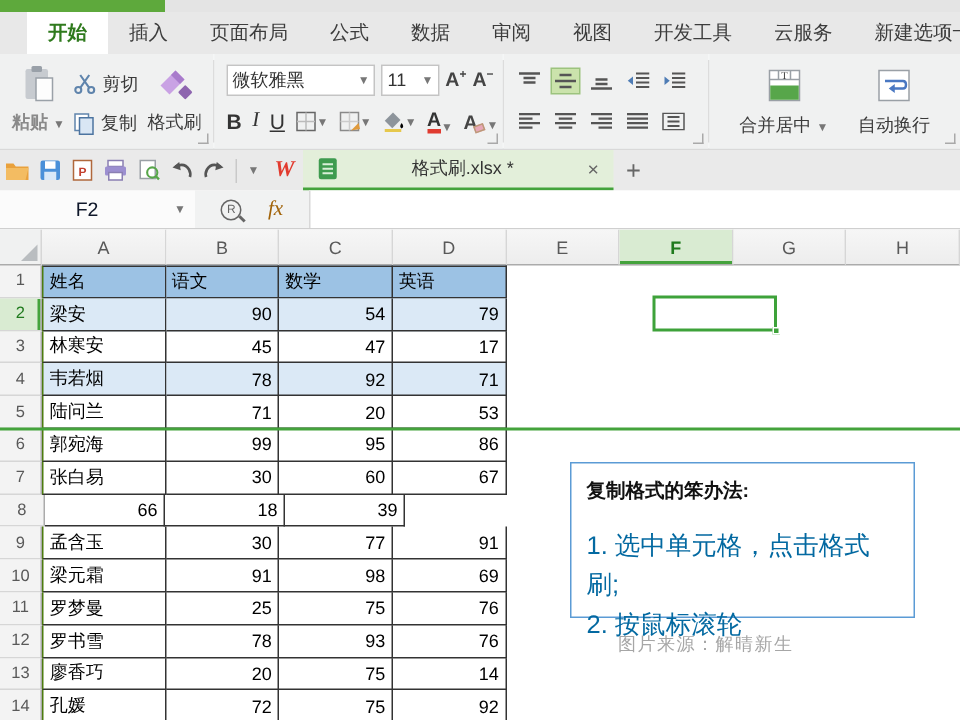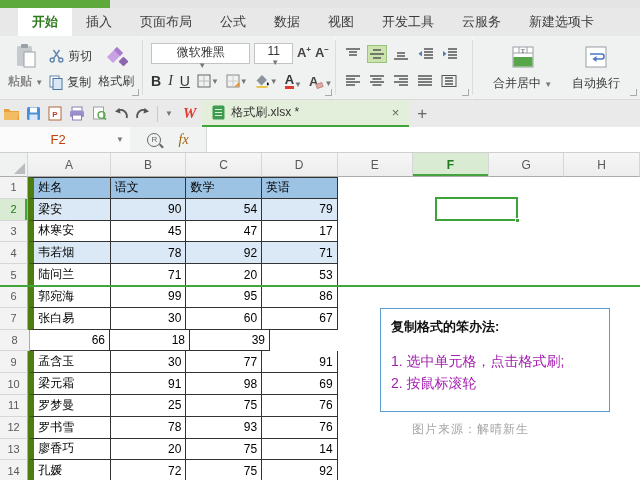--- a/index.html
+++ b/index.html
@@ -32,21 +32,21 @@
   .dim { color:#8a8a8a;font-weight:bold; }
   .dark { color:#3a3a3a; }
   .smallcol { display:flex; flex-direction:column; justify-content:space-around; padding:4px 0; }
   .smallbtn { display:flex; align-items:center; gap:4px; font-size:12px; color:#3a3a3a; height:24px; }
   .caret { font-size:8px; color:#777; }
 
   
   #grp-font { width:192px; padding:5px 6px 0 8px; }
   .fontrow1 { display:flex; gap:4px; align-items:center; height:24px; }
   .combo { background:#fff; border:1px solid #C4C4C4; height:21px; display:flex; align-items:center;
-    font-size:12px; color:#333; padding:0 3px; justify-content:space-between;flex-direction:column; }
+    font-size:12px; color:#333; padding:0 3px; justify-content:space-between; }
   .combo .caret { margin-left:3px; }
   .fontrow2 { display:flex; gap:7px; align-items:center; height:28px; margin-top:2px; }
   .fmtbtn { font-size:14px; color:#333; display:flex; align-items:flex-end; }
   .aplus { font-size:13px; font-weight:bold; color:#444; }
   .aplus sup { font-size:8px; }
 
   
   #grp-align { width:136px; padding:6px 4px 0 8px; }
   .alignrow { display:flex; gap:6px; align-items:center; height:24px; }
   .alico { width:18px; height:16px; display:flex; align-items:center; justify-content:center; }
@@ -59,29 +59,29 @@
 
   
   #tabbar { position:absolute; left:0; top:100px; width:640px; height:27px; background:#EAEAEA;
     display:flex; align-items:center; }
   .qicon { width:22px; height:20px; display:flex; align-items:center; justify-content:center; }
   .tsep { width:1px; height:16px; background:#C9C9C9; margin:0 3px; }
   #wps-logo { color:#E23A2E; font-weight:bold; font-style:italic; font-size:15px;
     font-family:"Liberation Serif","DejaVu Serif",serif; padding:0 6px; }
   #doc-tab { height:27px; background:#E3EFDA; border-bottom:2px solid #44A33C;
     display:flex; align-items:center; gap:6px; padding:0 10px; width:207px; }
-  #doc-tab .title { font-size:12px; color:#333; flex:1; }
+  #doc-tab .title { font-size:12px; color:#333; flex:1;text-align:center; }
   #doc-tab .close { color:#666; font-size:13px; }
   #newtab { color:#666; font-size:17px; padding:0 8px; }
 
   
   #formula-bar { position:absolute; left:0; top:127px; width:640px; height:26px;
     background:#F1F2F2; border-bottom:1px solid #CFCFCF; display:flex; align-items:center; }
   #name-box { width:130px; height:100%; background:#FBFBFB; display:flex; align-items:center; }
-  #name-box .ref { flex:1; text-align:center; font-size:13px; color:#c2410c; }
+  #name-box .ref { flex:1; text-align:center; font-size:13px; color:#0f172a; }
   #name-box .caret { margin-right:6px; }
   #fb-icons { width:76px; display:flex; align-items:center; justify-content:space-evenly; }
   .magR { width:14px; height:14px; border:1.4px solid #666; border-radius:50%;
     font-size:8px; color:#666; display:flex; align-items:center; justify-content:center; position:relative; }
   .magR::after { content:""; position:absolute; width:5px; height:1.6px; background:#666;
     right:-4px; bottom:-1px; transform:rotate(45deg); }
   .fx { font-family:"Liberation Serif","DejaVu Serif",serif; font-style:italic; font-size:14px; color:#a16207; }
   #formula-input { flex:1; height:100%; background:#fff; border-left:1px solid #D8D8D8; }
 
   
@@ -95,55 +95,56 @@
   .corner { position:relative; background:#F0F1F1; }
   .corner i { position:absolute; right:2px; bottom:2px; width:0; height:0;
     border-left:11px solid transparent; border-bottom:11px solid #B9BDC0; }
   .rn { background:#F3F3F3; border-right:1px solid #ABABAB; border-bottom:1px solid #D6D6D6;
     font-size:11px; color:#595959; display:flex; align-items:center; justify-content:center; }
   .rn.sel { background:#D9EBD2; color:#1f7a1d; box-shadow:inset -2px 0 0 #44A33C; }
   .c0 { width:30px; } .cA { width:87px; } .cB,.cC,.cD,.cE,.cF,.cG,.cH { width:80px; }
   .cell { font-size:12px; color:#000; display:flex; align-items:center; padding:0 4px; }
   .cell.num { justify-content:flex-end; }
   .cell.tbl { border-right:1px solid #333; border-bottom:1px solid #333; }
-  .cell.tbl.first { border-left:6px solid #4d7c0f; }
+  .cell.tbl.first { border-left:1px solid #4d7c0f; }
   .row-1 .cell.tbl { border-top:1px solid #333; }
   .cell.hdr { background:#9CC2E4; }
   .cell.band { background:#DBE9F6; }
 
   #sel-box { position:absolute; left:435px; top:44px; width:83px; height:24px;
     border:2px solid #3EA23A; background:transparent; }
   #sel-box .handle { position:absolute; right:-4px; bottom:-4px; width:5px; height:5px;
     background:#3EA23A; border:1px solid #fff; }
   #divider { position:absolute; left:0; top:132px; width:640px; height:2px; background:#44A33C; }
 
   #note-box { position:absolute; left:380px; top:155px; width:230px; height:104px;
     background:#fff; border:1px solid #5B9BD5; padding:9px 10px; }
   #note-box .nt { font-size:13px; font-weight:bold; color:#111; }
-  #note-box .nl { font-size:14px; color:#a21caf; line-height:1.55; }
+  #note-box .nl { font-size:17px; color:#0369a1; line-height:1.55; }
   #note-box .nl.first { margin-top:15px; }
   #caption { position:absolute; left:412px; top:268px; font-size:12px; color:#A6A6A6; letter-spacing:1px; }
 
   svg { display:block; }
 </style>
 </head>
 <body>
 
 <div id="stage">
 
   <div id="titlebar">
     <div class="green"></div>
   </div>
 
   <div id="ribbon-tabs">
       <div class="rtab active">开始</div>
       <div class="rtab">插入</div>
       <div class="rtab">页面布局</div>
       <div class="rtab">公式</div>
       <div class="rtab">数据</div>
+      <div class="rtab">审阅</div>
       <div class="rtab">视图</div>
       <div class="rtab">开发工具</div>
       <div class="rtab">云服务</div>
       <div class="rtab">新建选项卡</div>
     </div>
 
   <div id="ribbon">
 
     <div id="grp-clip" class="rgroup corner">
       <div class="bigbtn">

